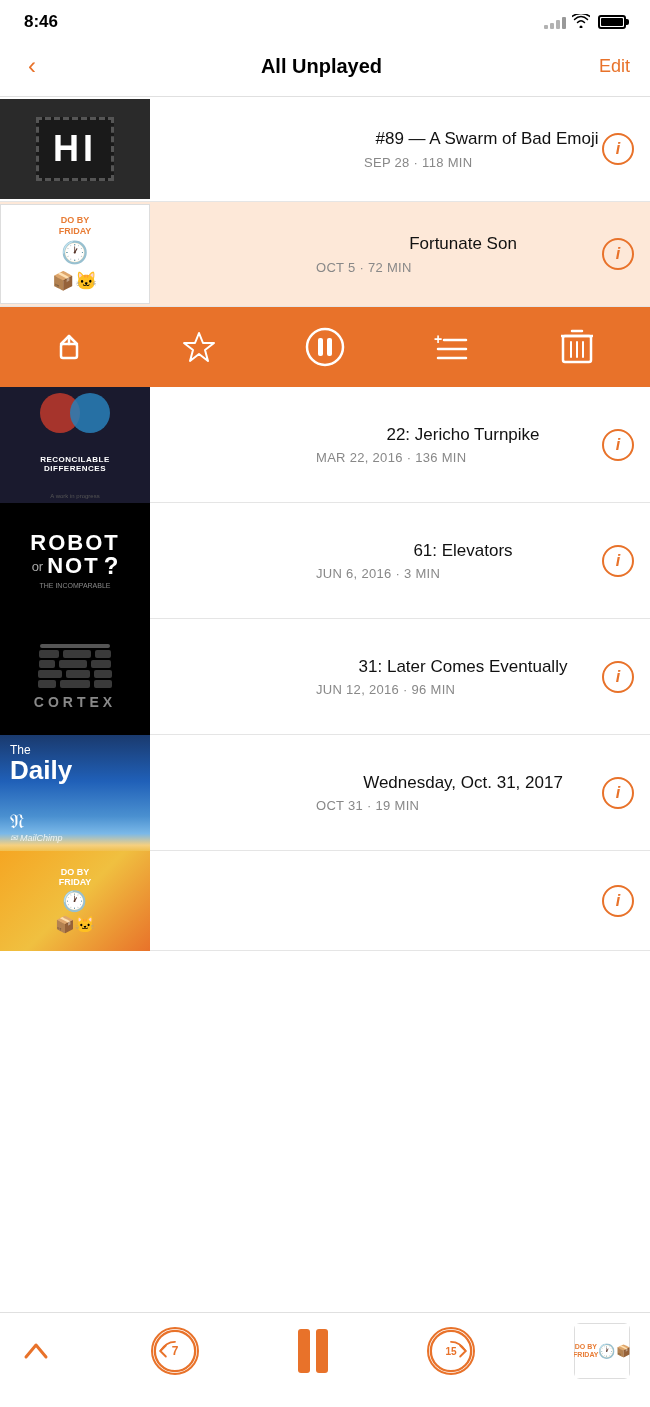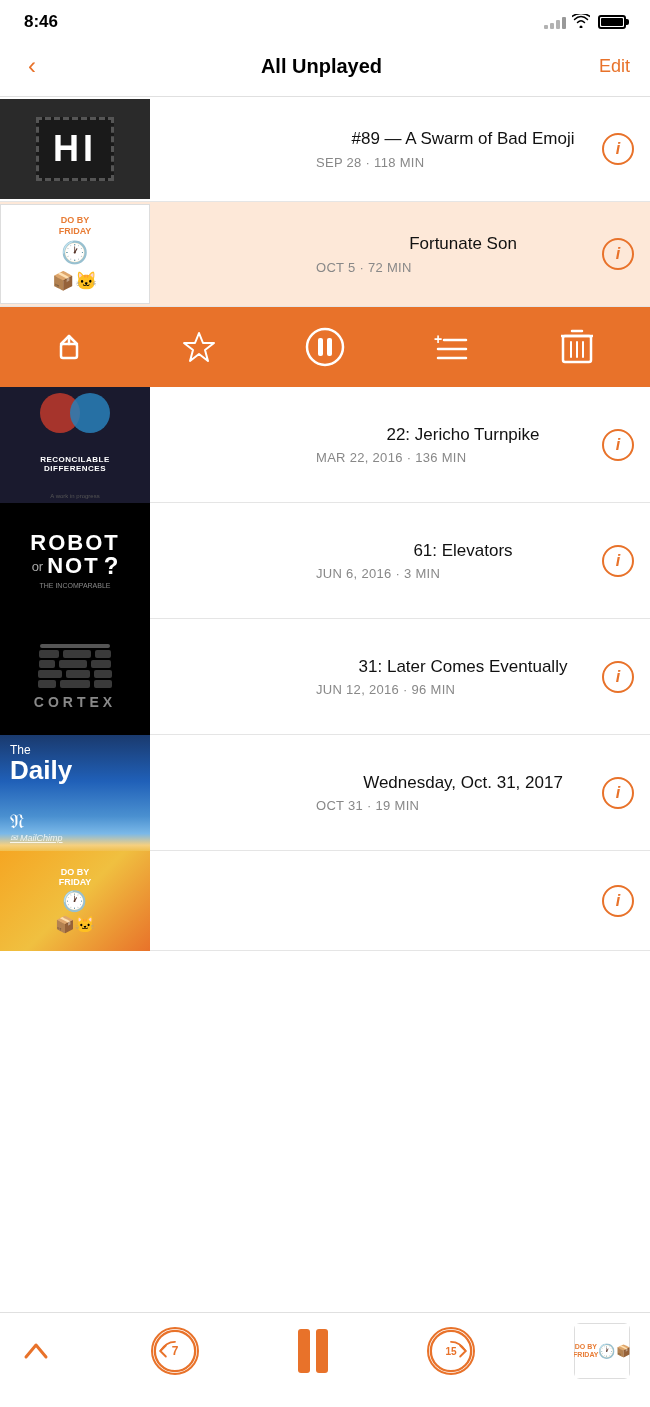--- a/index.html
+++ b/index.html
@@ -270,21 +270,20 @@
     }
     .daily-nyt {
       font-size: 20px;
       color: #fff;
       font-weight: 400;
     }
     .daily-mailchimp {
       font-size: 9px;
       color: rgba(255,255,255,0.8);
       font-style: italic;
-      text-decoration: underline;
     }
 
     .artwork-partial {
       width: 150px;
       height: 100px;
       background: linear-gradient(135deg, #f5a623 0%, #f0c040 50%, #e8722a 100%);
       display: flex;
       align-items: center;
       justify-content: center;
       flex-shrink: 0;
@@ -486,21 +485,21 @@
 </div>
 
 <div class="nav-header">
   <span class="nav-back">‹</span>
   <span class="nav-title">All Unplayed</span>
   <span class="nav-edit">Edit</span>
 </div>
 
 <div class="episode-list">
 
-  <div class="episode-item" style="padding:0; height:105px;">
+  <div class="episode-item" style="padding:0; height:105px;gap:48px;">
     <div class="artwork-hi">
       <div class="artwork-hi-inner">
         <div class="artwork-hi-text">HI</div>
       </div>
     </div>
     <div class="episode-content">
       <div class="episode-title">#89 — A Swarm of Bad Emoji</div>
       <div class="episode-meta">
         <span>SEP 28</span> · <span>118 MIN</span>
       </div>

